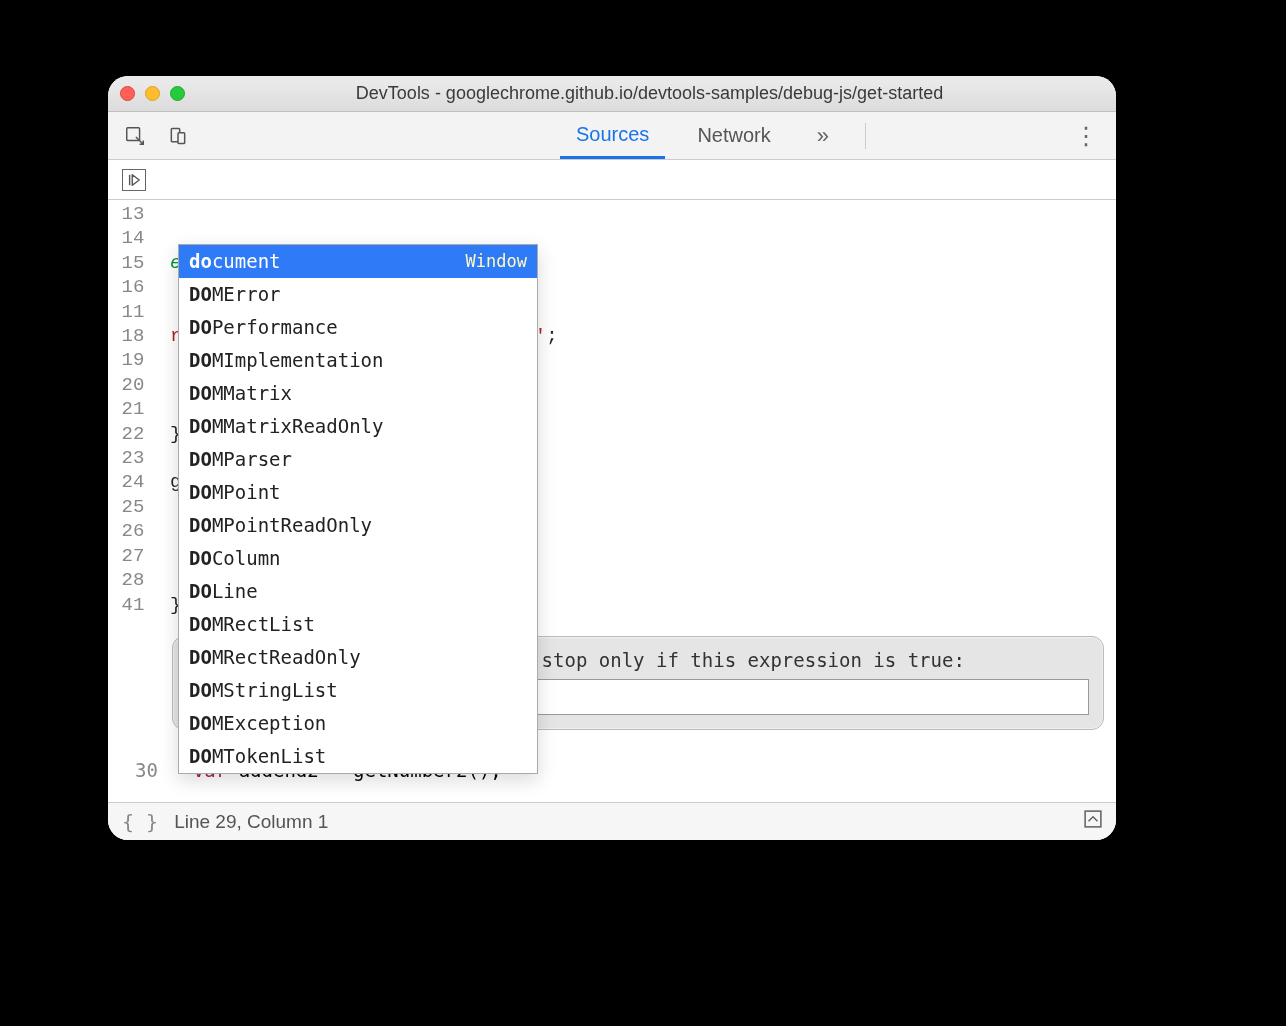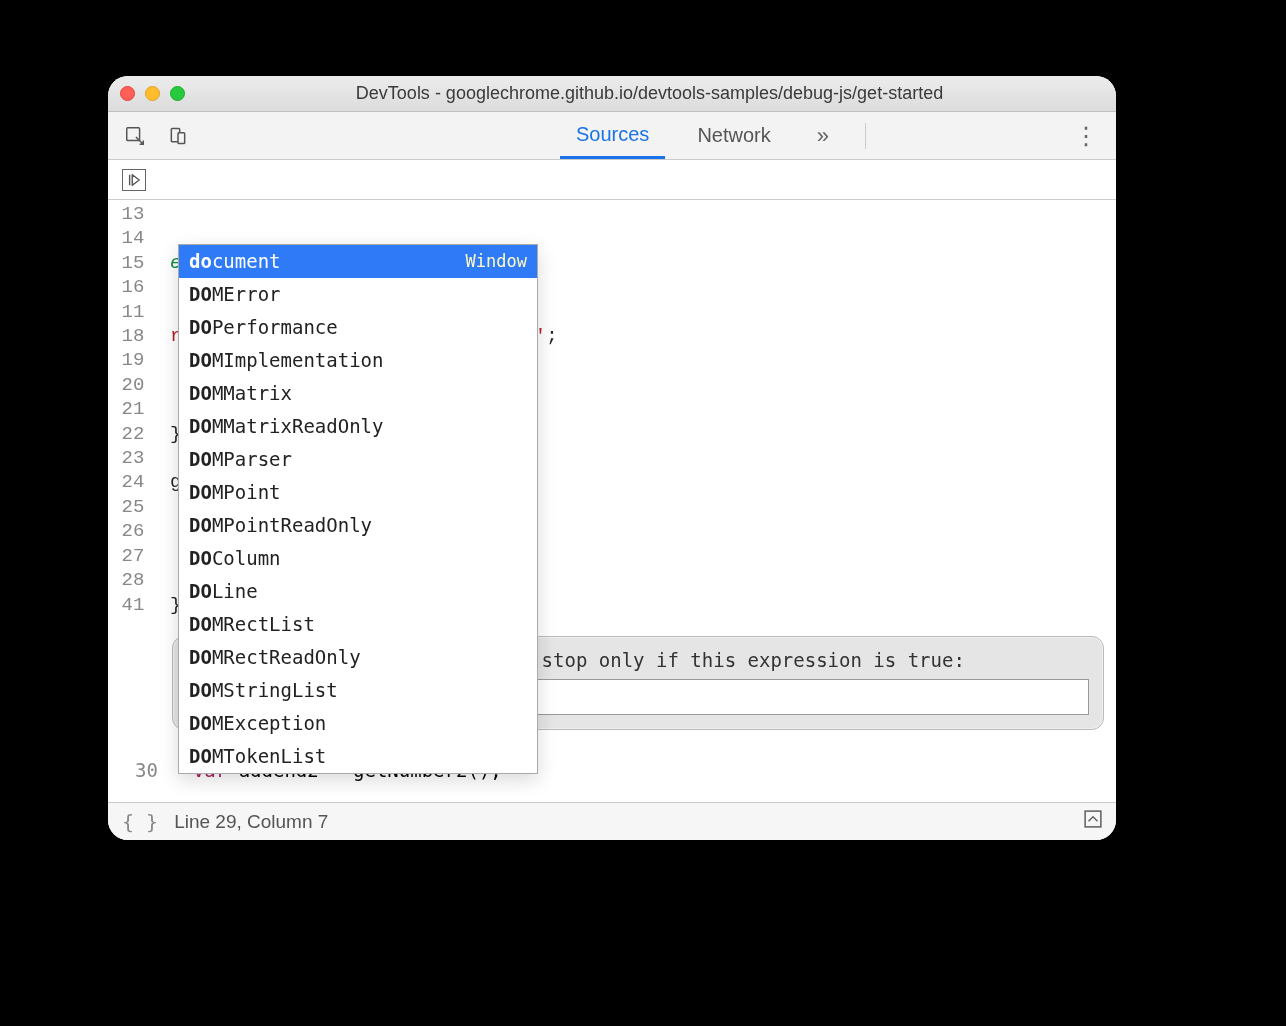--- a/index.html
+++ b/index.html
@@ -346,21 +346,21 @@
         </div>
         <div class="ac-item">
           <span class="match">DO</span>
           <span>MTokenList</span>
         </div>
       </div>
   </div>
 
   <div class="status-bar">
     <span class="braces">{ }</span>
-    <span>Line 29, Column 7</span>
+    <span>Line 29, Column 1</span>
     <span class="right collapse-icon">
       <svg viewBox="0 0 16 16" fill="none" stroke="#666" stroke-width="1.4">
           <rect x="1" y="1" width="14" height="14"></rect>
           <path d="M4 10 L8 6 L12 10"></path>
         </svg>
     </span>
   </div>
 
 </div>
 

